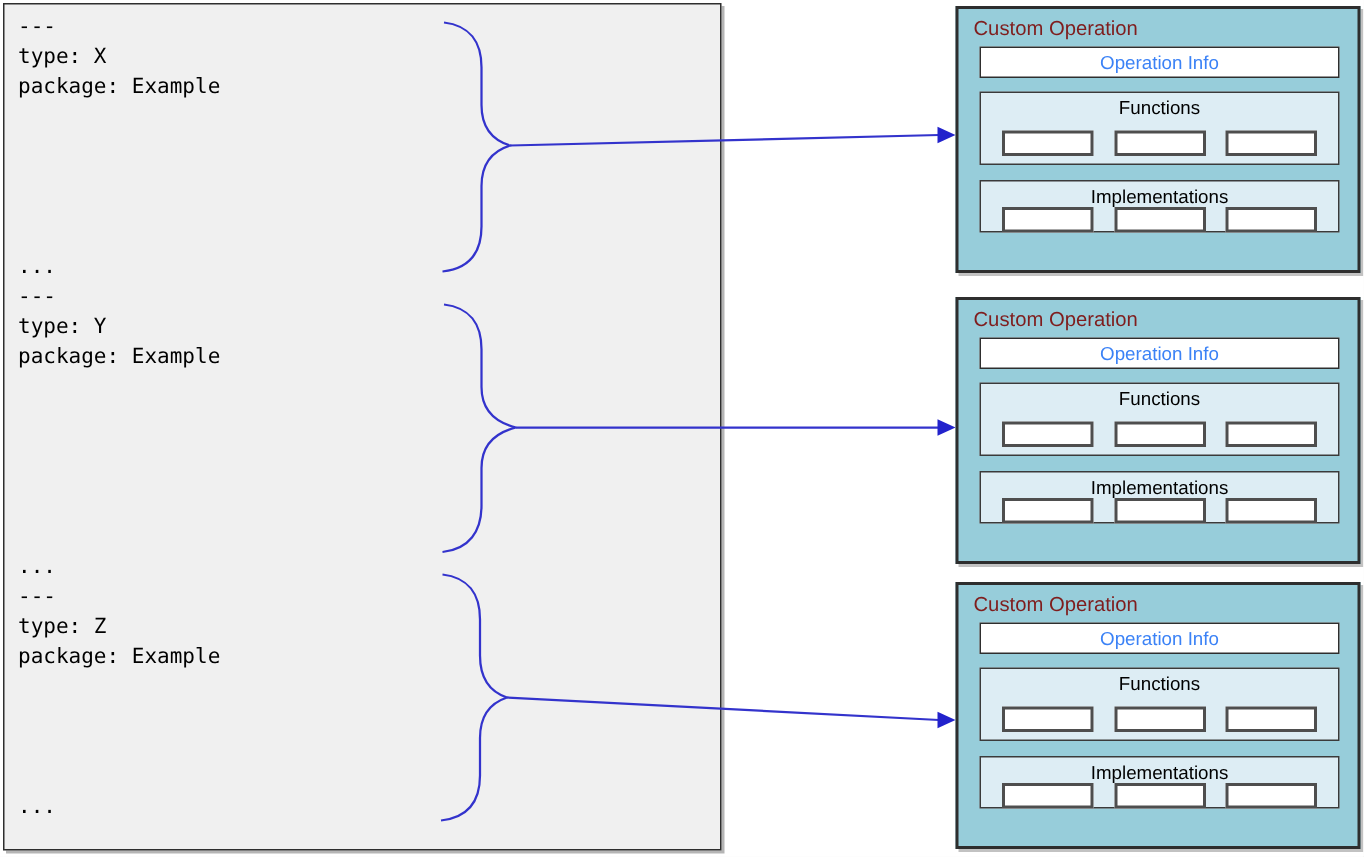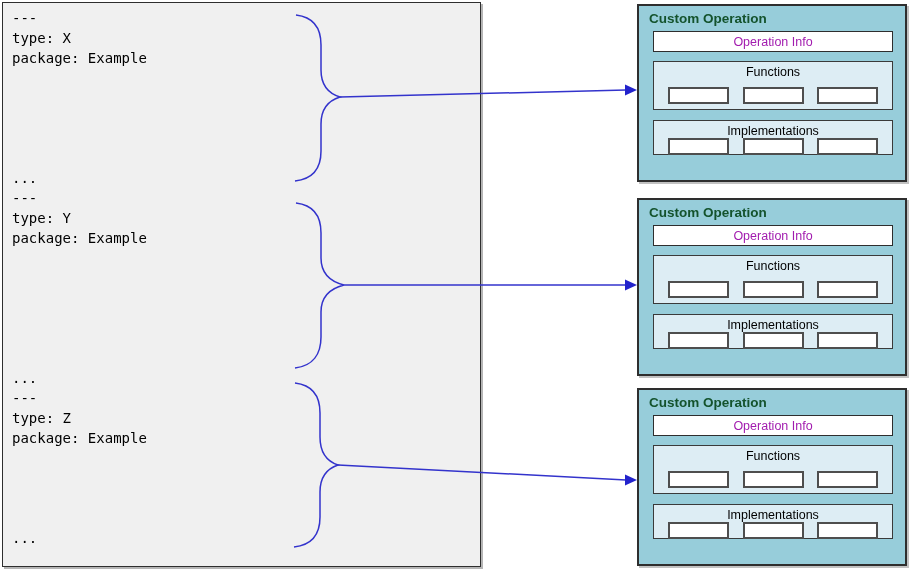--- a/index.html
+++ b/index.html
@@ -30,28 +30,28 @@
   
   .op-box{
     position:absolute;left:637px;
     width:270px;height:178px;
     background:#97cdda;
     border:2px solid #2e2e2e;
     box-shadow:2px 2px 0 rgba(120,120,120,.45);
   }
   .op-box .op-title{
     position:absolute;left:10px;top:5px;
-    font-size:13.5px;font-weight:bold;color:#14532d;
+    font-size:13.5px;font-weight:normal;color:#7f1d1d;
   }
   .op-info-bar{
     position:absolute;left:14px;top:25px;
     width:240px;height:21px;
     background:#ffffff;border:1.5px solid #2e2e2e;
     display:flex;align-items:center;justify-content:center;
-    font-size:12.5px;color:#a21caf;
+    font-size:12.5px;color:#3b82f6;
   }
   .op-section{
     position:absolute;left:14px;width:240px;
     background:#ddedf4;border:1.5px solid #3a3a3a;
     display:flex;flex-direction:column;
   }
   .op-section.functions{top:55px;height:49px;}
   .op-section.implementations{top:114px;height:35px;}
   .section-label{
     text-align:center;margin-top:3px;

